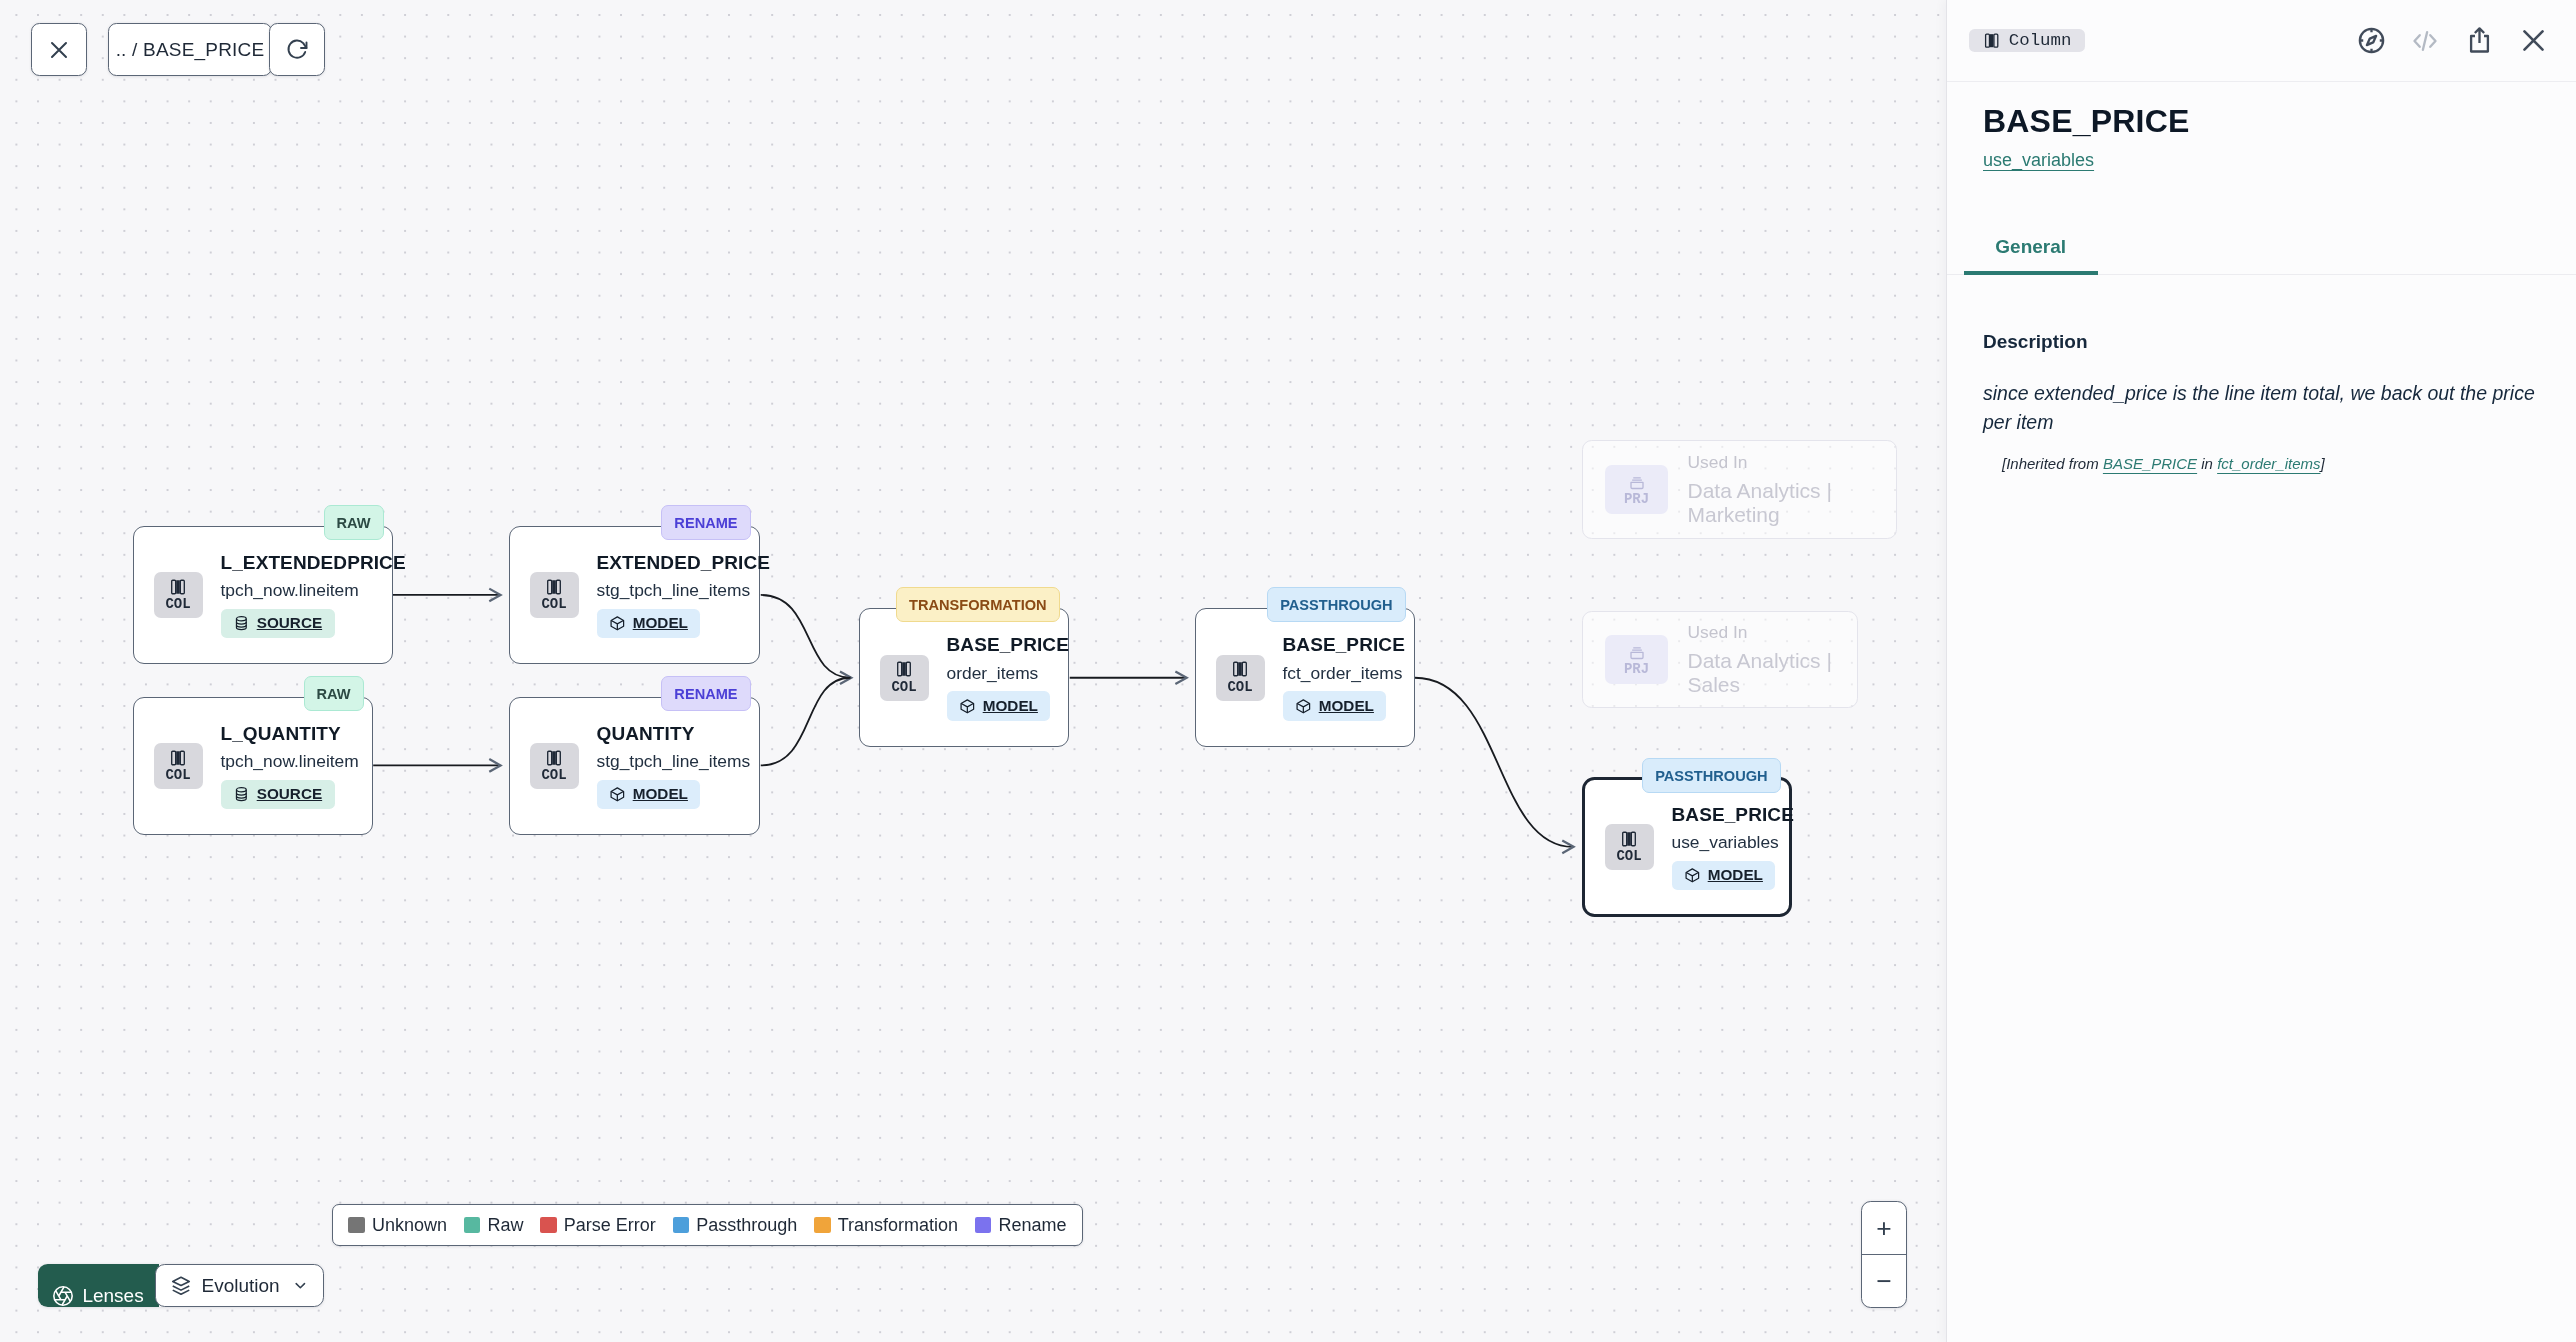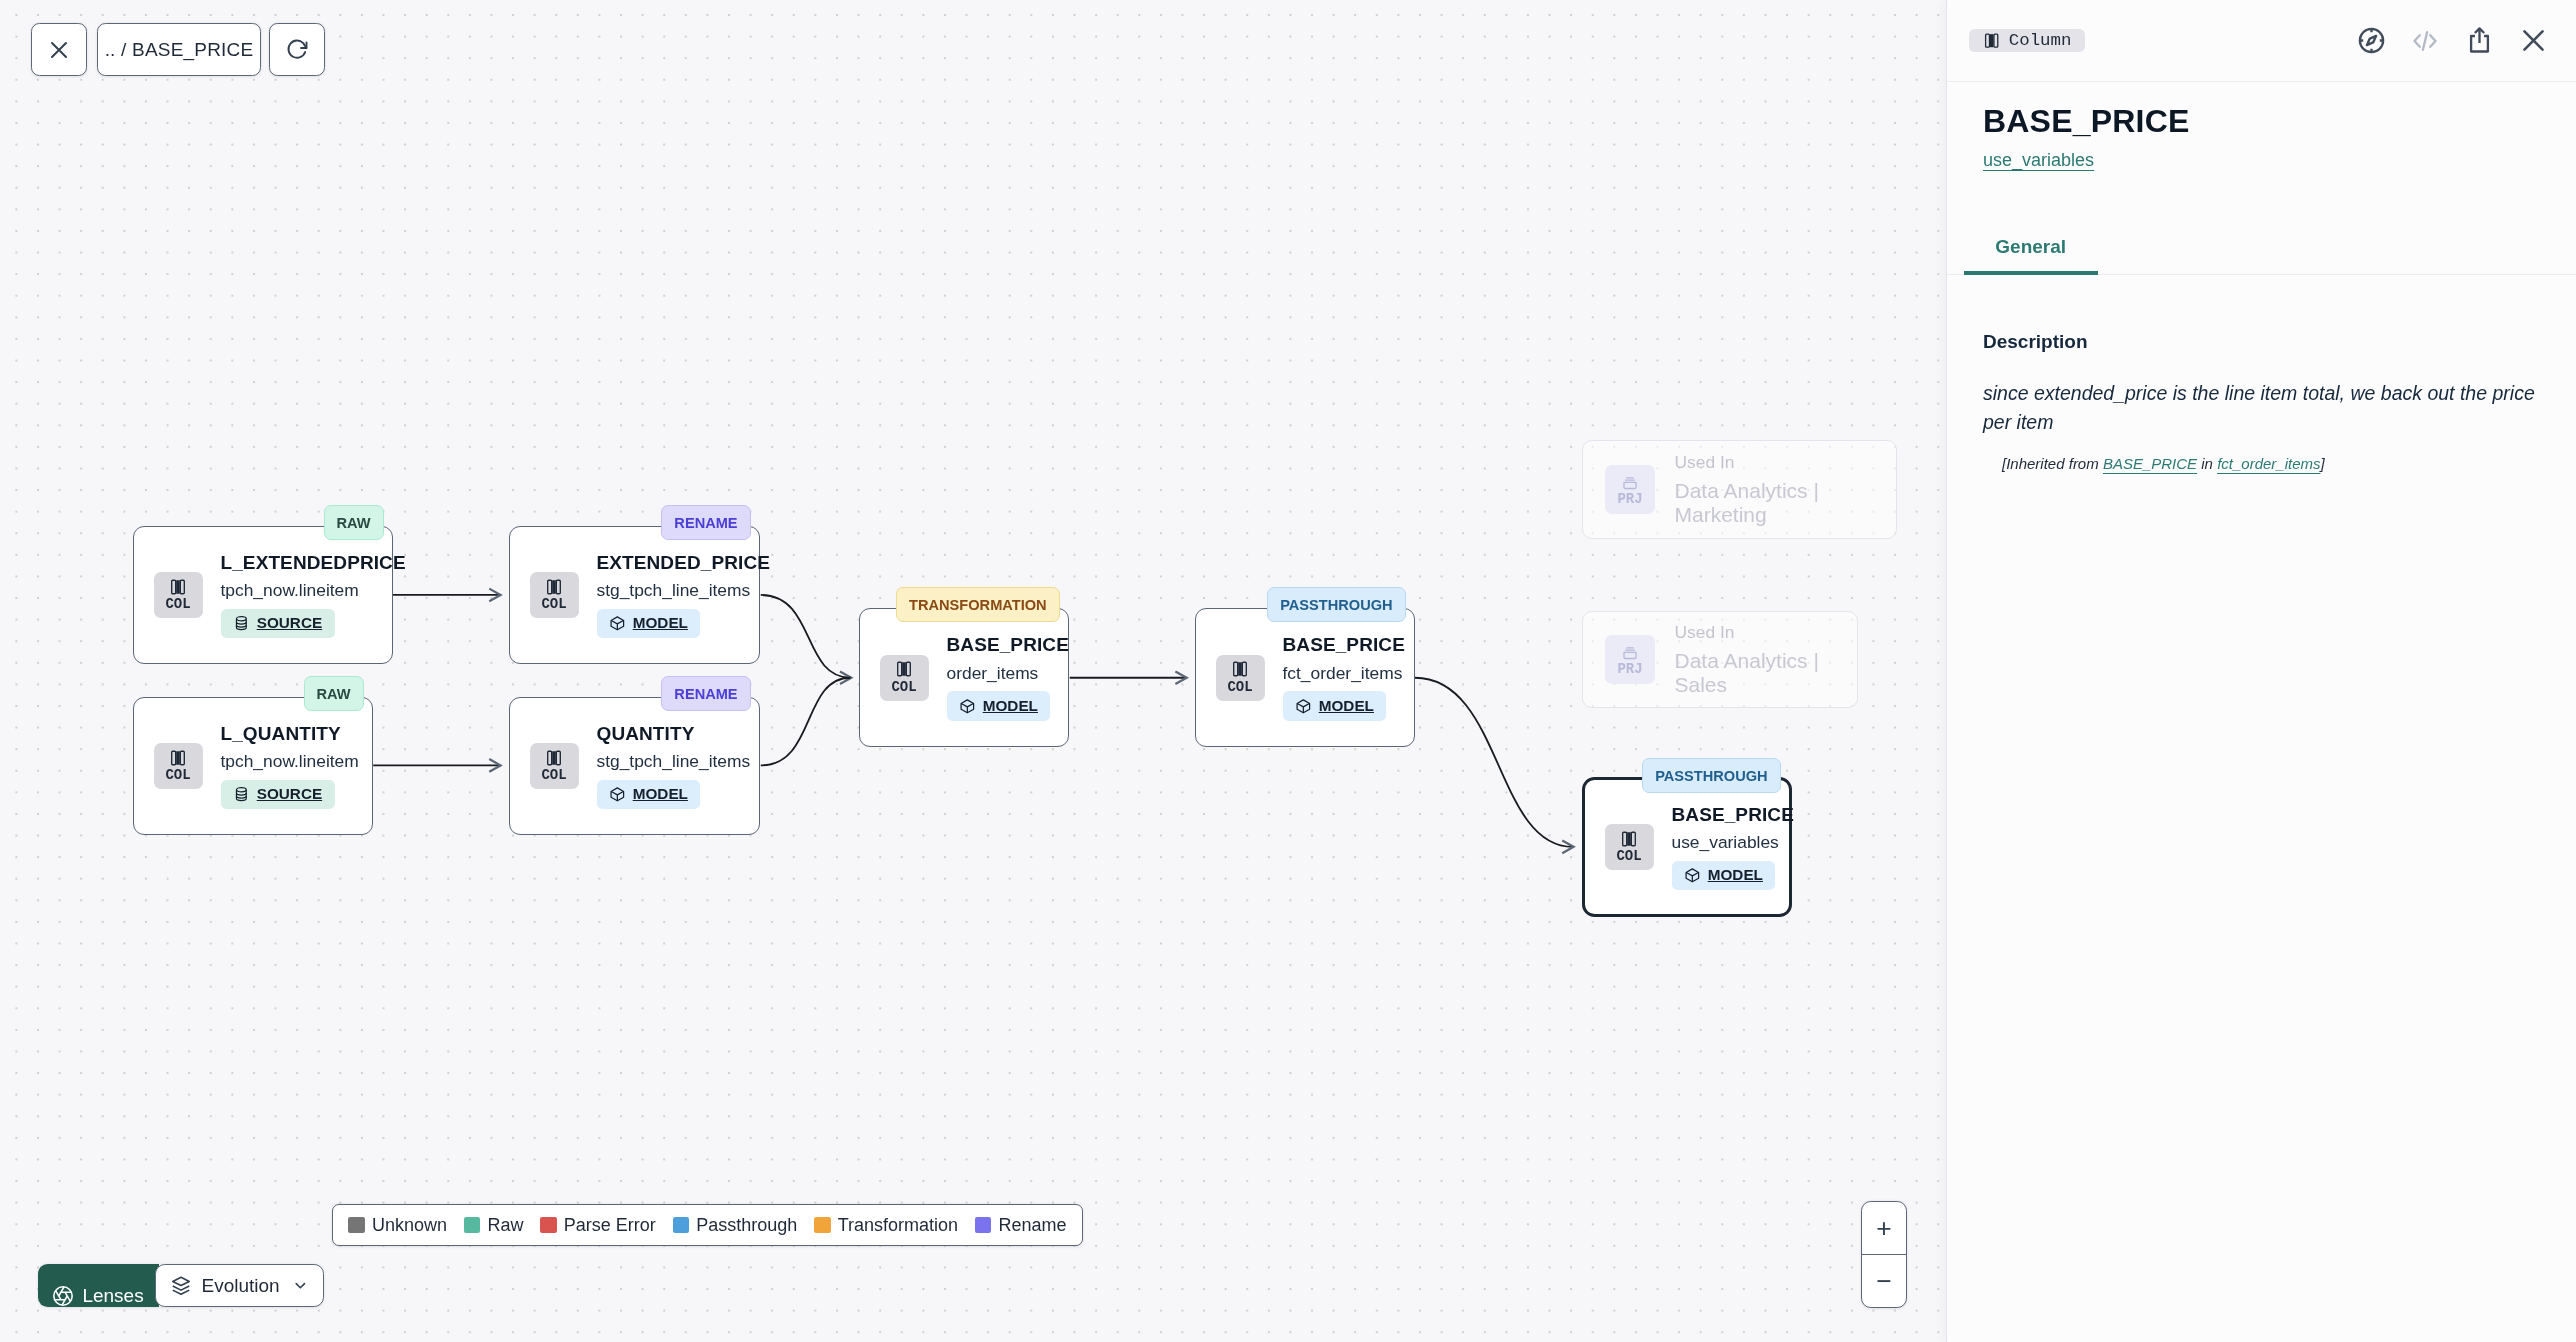--- a/index.html
+++ b/index.html
@@ -39,21 +39,21 @@
   .badge { position:absolute; top:-22px; right:8.4px; height:35px; display:inline-flex;
     align-items:center; padding:0 12px; border-radius:7px; font-size:14.6px; font-weight:700; }
   .b-raw  { background:#d3f5e7; border:1.4px solid #abe9d3; color:#2c4a44; }
   .b-rename { background:#dedafb; border:1.4px solid #c6c0f6; color:#4b3fd6; }
   .b-transform { background:#fbf0c6; border:1.4px solid #f0da8e; color:#8a4a15; }
   .b-pass { background:#d9ecfb; border:1.4px solid #b7d9f4; color:#215f8e; }
 
   
   .ghost { position:absolute; border:1.4px solid #e4e4ec; border-radius:9.7px;
     background:rgba(255,255,255,.55); display:flex; align-items:center; padding-left:22px; cursor:pointer; }
-  .gbox { width:50px; height:49px; background:#ebebf8; border-radius:7px; flex:none;
+  .gbox { width:63px; height:49px; background:#ebebf8; border-radius:7px; flex:none;
     display:flex; flex-direction:column; align-items:center; justify-content:center; }
   .gbox svg { width:18px; height:18px; color:#b8b8d8; }
   .gbox span { font-family:"Liberation Mono", monospace; font-size:14px; font-weight:700; color:#b8b8d8; }
   .ginfo { margin-left:19.5px; }
   .gused { font-size:17.4px; color:#c4c4ce; }
   .gname { font-size:21px; color:#c8c8d2; margin-top:6px; }
 
   
   .zoomctl { position:absolute; left:1861px; top:1201px; width:46px; height:107px; background:#fff;
     border:1.4px solid #5b6676; border-radius:9.7px; display:flex; flex-direction:column;
@@ -200,21 +200,21 @@
       <path d="M1537 974 H1704" marker-end="url(#arrow)"></path>
       <path d="M2033 974 C2158 974 2148 1217 2260 1217" marker-end="url(#arrow)"></path>
     </g>
   </svg>
 
   <div class="tbtn" style="left:31px;top:23px;width:56px;height:53px">
     <svg viewBox="0 0 34 34" width="24" height="24">
         <use href="#i-close"></use>
       </svg>
   </div>
-  <div class="tbtn" style="left:97px;top:23px;width:164px;height:53px">
+  <div class="tbtn" style="left:108px;top:23px;width:164px;height:53px">
     <span class="crumb">.. / BASE_PRICE</span>
   </div>
   <div class="tbtn" style="left:269px;top:23px;width:56px;height:53px">
     <svg viewBox="0 0 34 34" width="24" height="24">
         <use href="#i-refresh"></use>
       </svg>
   </div>
 
   <div class="ghost" style="left:1582px;top:440px;width:315px;height:99px">
     <div class="gbox">

